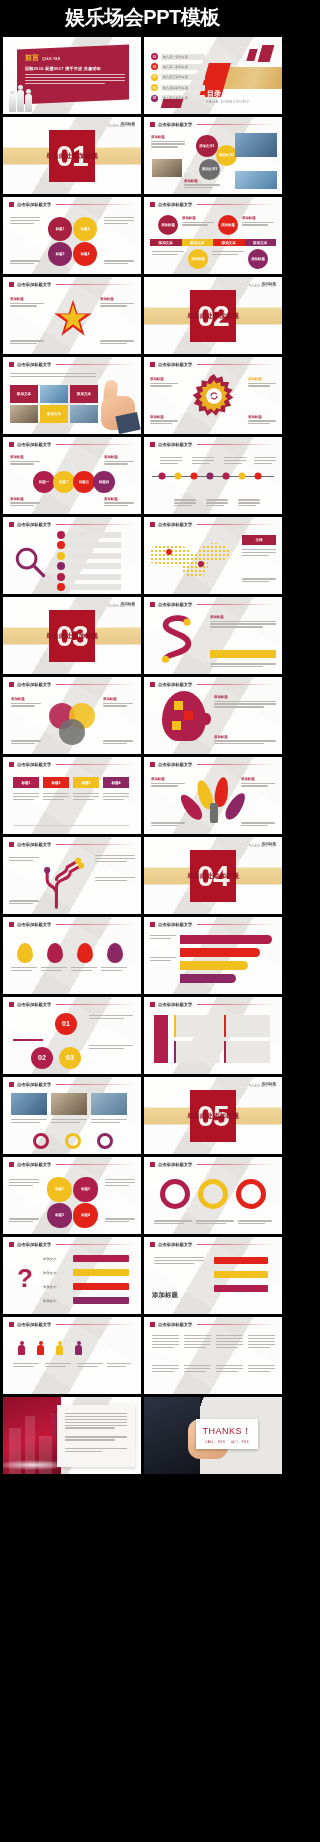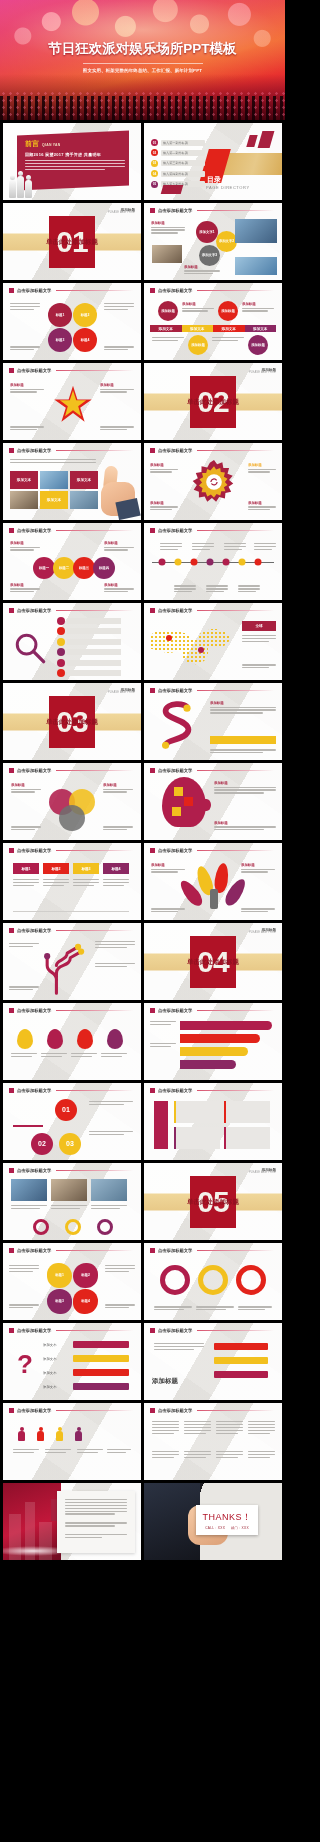--- a/index.html
+++ b/index.html
@@ -176,31 +176,24 @@
   .th-card{position:absolute;left:52px;top:22px;width:62px;height:30px;background:#fff;
     box-shadow:0 1px 3px rgba(0,0,0,.3);display:flex;flex-direction:column;align-items:center;justify-content:center;gap:2px;}
   .th-card .t1{font-size:9px;font-weight:normal;color:#b01226;letter-spacing:.5px;}
   .th-card .t2{font-size:3.2px;color:#9a2030;letter-spacing:.3px;}
 </style>
 </head>
 <body>
 
 <div class="page">
 
-
-  <div class="hero">
-    <div class="glow"></div>
-    <div class="hero-inner">
-      <div class="hero-title">节日狂欢派对娱乐场所PPT模板</div>
-      <div class="hero-rule"></div>
-      <div class="hero-sub">图文实用、框架完整的年终总结、工作汇报、新年计划PPT</div>
-    </div>
-    <div class="crowd"></div>
-    <div class="dots"></div>
+  <div class="title-banner">
+    <div class="txt">娱乐场会PPT模板</div>
   </div>
+
 
   <div class="grid">
 
     <div class="slide">
       <div class="pre-panel"></div>
       <div class="pre-in">
         <div class="pre-t">前言<em>QIAN YAN</em></div>
         <div class="pre-sub">回顾2016  展望2017  携手并进  共赢明年</div>
         <div class="pre-body">
           <span class="tx l" style="background:rgba(255,255,255,.7)"></span>

